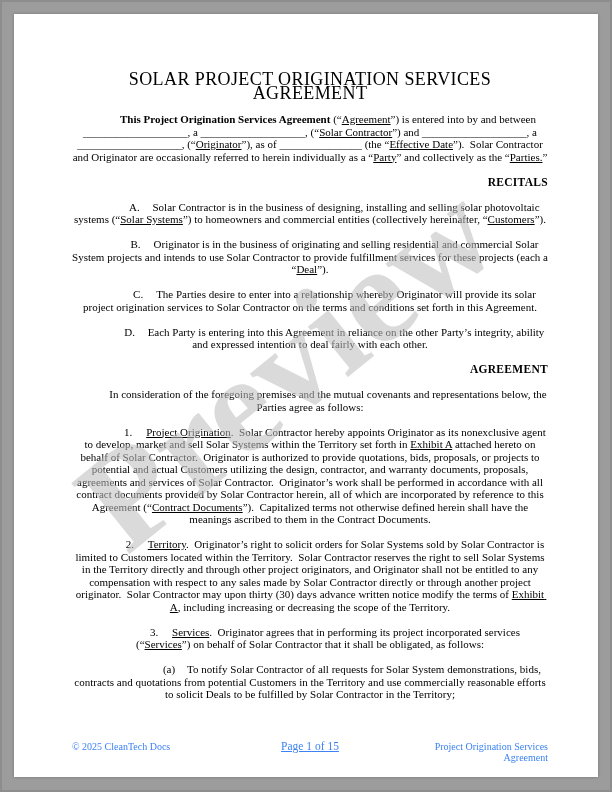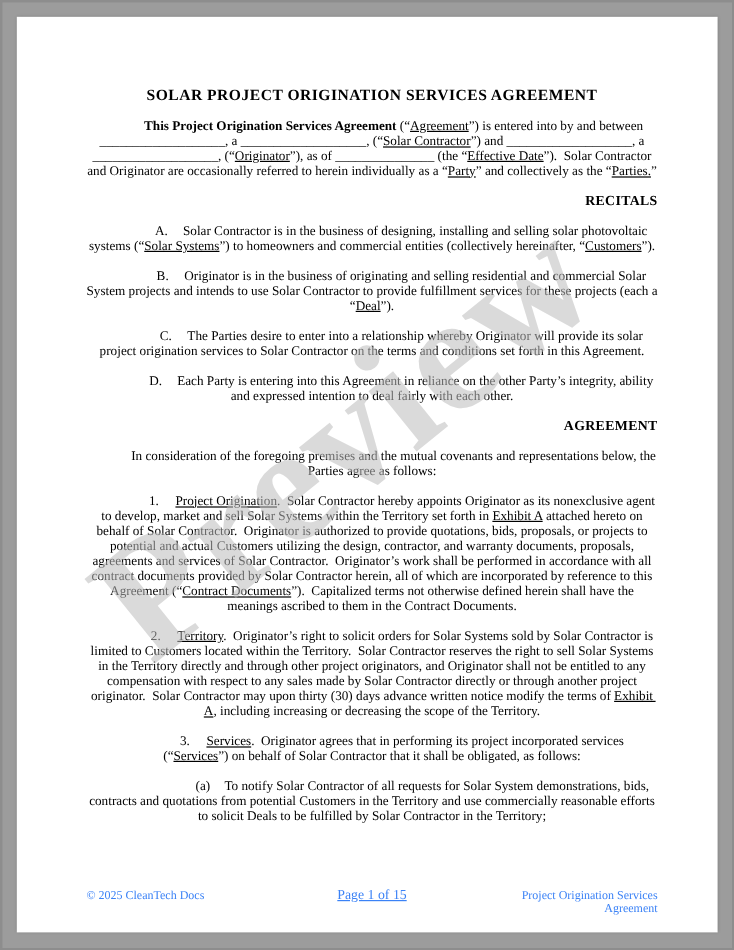--- a/index.html
+++ b/index.html
@@ -28,23 +28,23 @@
   .content {
     position: absolute;
     top: 58px; left: 58px; right: 50px;
     color: #000;
     font-size: 11px;
     line-height: 12.5px;
     z-index: 1;
   }
   .doc-title {
     margin: 0 0 13px 0;
-    font-size: 13px;
+    font-size: 18px;
     line-height: 14px;
-    font-weight: bold;
+    font-weight: normal;
     text-align: center;
     letter-spacing: 0.4px;
   }
   .doc-heading {
     margin: 0 0 12.5px 0;
     font-size: 11.5px;
     font-weight: bold;
     text-align: right;
     letter-spacing: 0.3px;
   }

